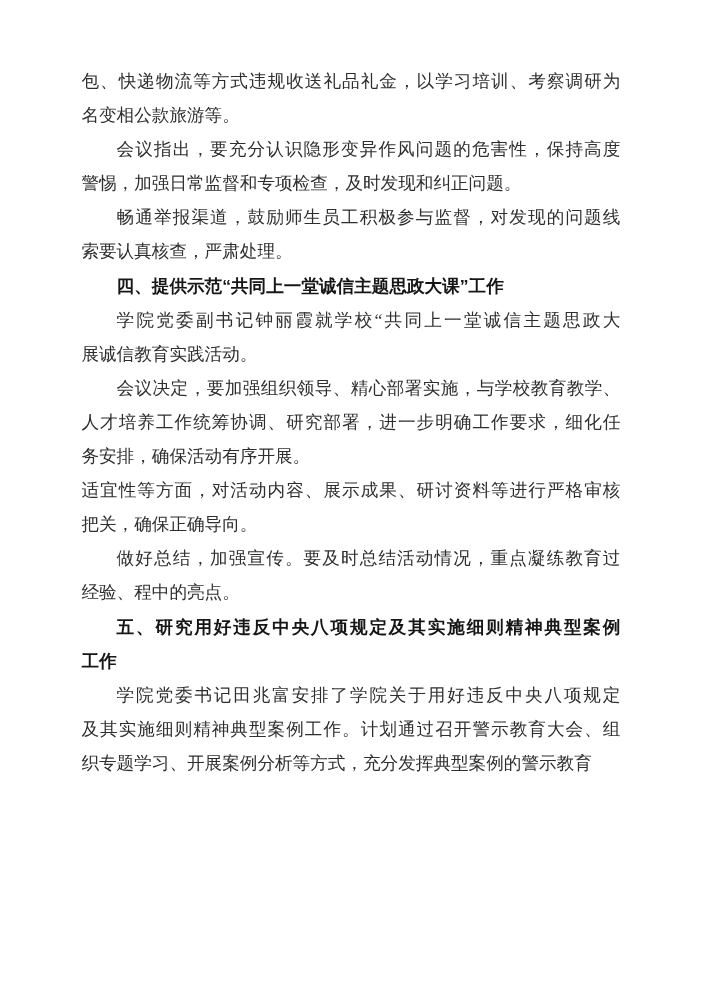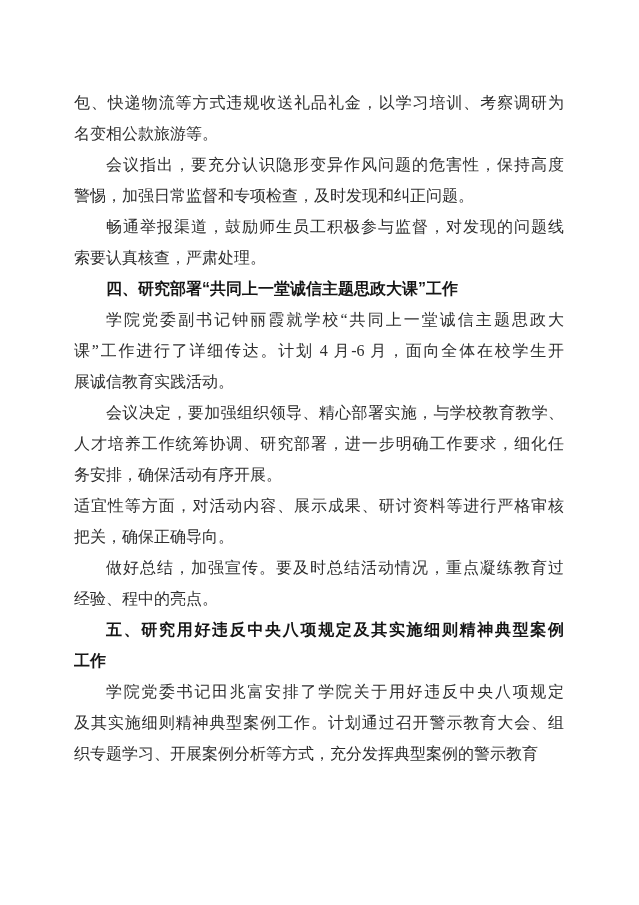--- a/index.html
+++ b/index.html
@@ -11,21 +11,21 @@
     position: relative;
     width: 639px;
     height: 905px;
     box-sizing: border-box;
     background: var(--page-bg, #ffffff);
     overflow: hidden;
   }
   .doc-body {
     position: absolute;
     left: 74px;
-    top: 87px;
+    top: 59px;
     width: 490px;
     font-family: "Liberation Serif", "DejaVu Serif", serif;
     font-size: 16px;
     color: var(--text-color, #2e2e2e);
   }
   .line {
     line-height: 31px;
     height: 31px;
     text-align: justify;
     text-align-last: justify;
@@ -50,23 +50,22 @@
 <body>
 
 <div class="page">
   <div class="doc-body">
       <div class="line">包、快递物流等方式违规收送礼品礼金，以学习培训、考察调研为</div>
       <div class="line last">名变相公款旅游等。</div>
       <div class="line indent">会议指出，要充分认识隐形变异作风问题的危害性，保持高度</div>
       <div class="line last">警惕，加强日常监督和专项检查，及时发现和纠正问题。</div>
       <div class="line indent">畅通举报渠道，鼓励师生员工积极参与监督，对发现的问题线</div>
       <div class="line last">索要认真核查，严肃处理。</div>
-      <div class="line heading last indent">四、研究部署“共同上一堂诚信主题思政大课”工作</div>
+      <div class="line heading last indent">四、提供示范“共同上一堂诚信主题思政大课”工作</div>
       <div class="line indent">学院党委副书记钟丽霞就学校“共同上一堂诚信主题思政大</div>
-      <div class="line">课”工作进行了详细传达。计划 4 月-6 月，面向全体在校学生开</div>
       <div class="line last">展诚信教育实践活动。</div>
       <div class="line indent">会议决定，要加强组织领导、精心部署实施，与学校教育教学、</div>
       <div class="line">人才培养工作统筹协调、研究部署，进一步明确工作要求，细化任</div>
       <div class="line last">务安排，确保活动有序开展。</div>
       <div class="line">适宜性等方面，对活动内容、展示成果、研讨资料等进行严格审核</div>
       <div class="line last">把关，确保正确导向。</div>
       <div class="line indent">做好总结，加强宣传。要及时总结活动情况，重点凝练教育过</div>
       <div class="line last">经验、程中的亮点。</div>
       <div class="line heading indent">五、研究用好违反中央八项规定及其实施细则精神典型案例</div>
       <div class="line heading last">工作</div>

